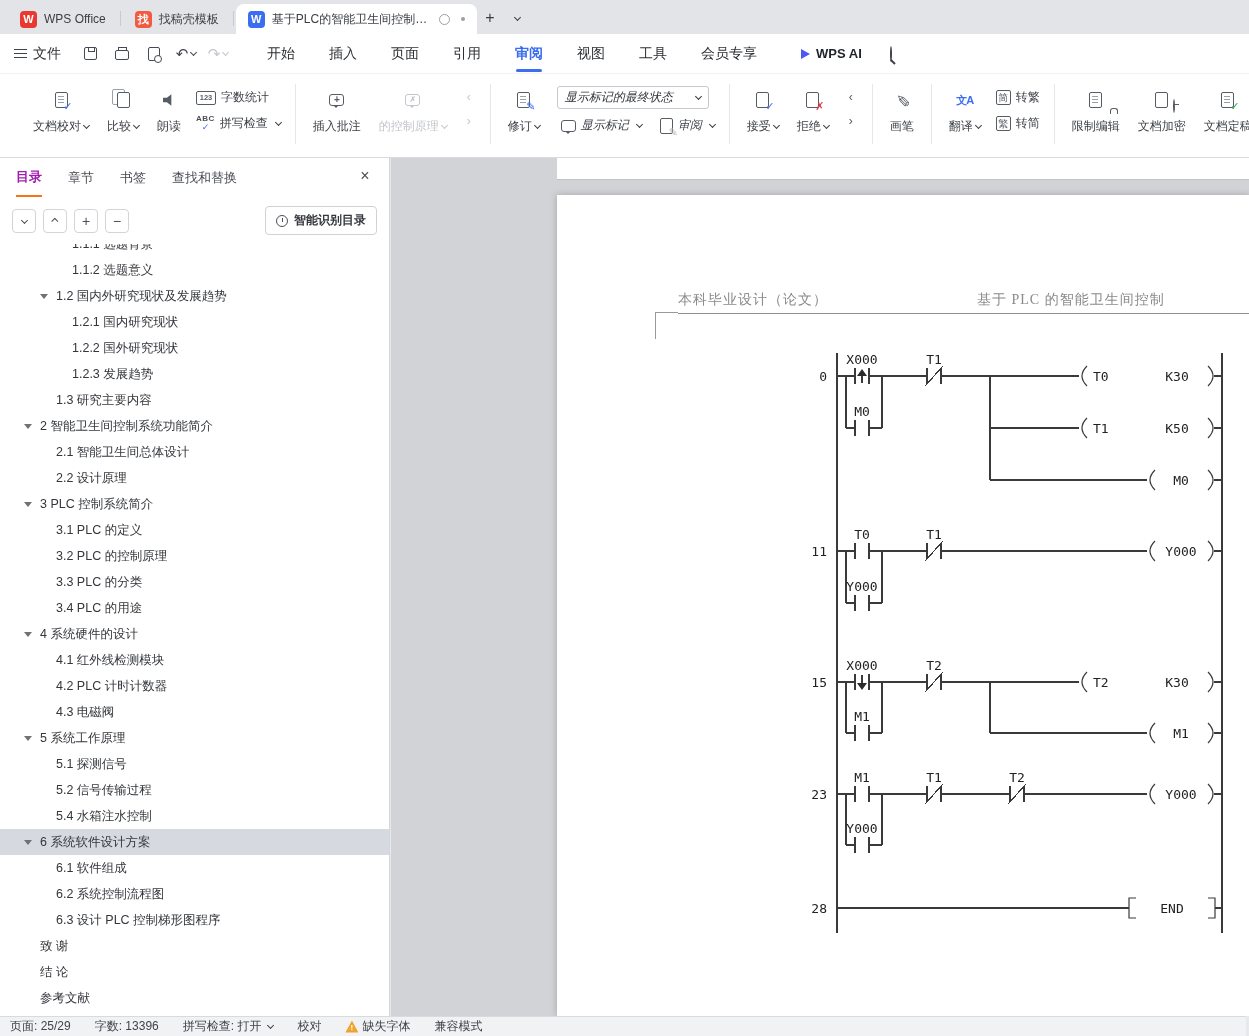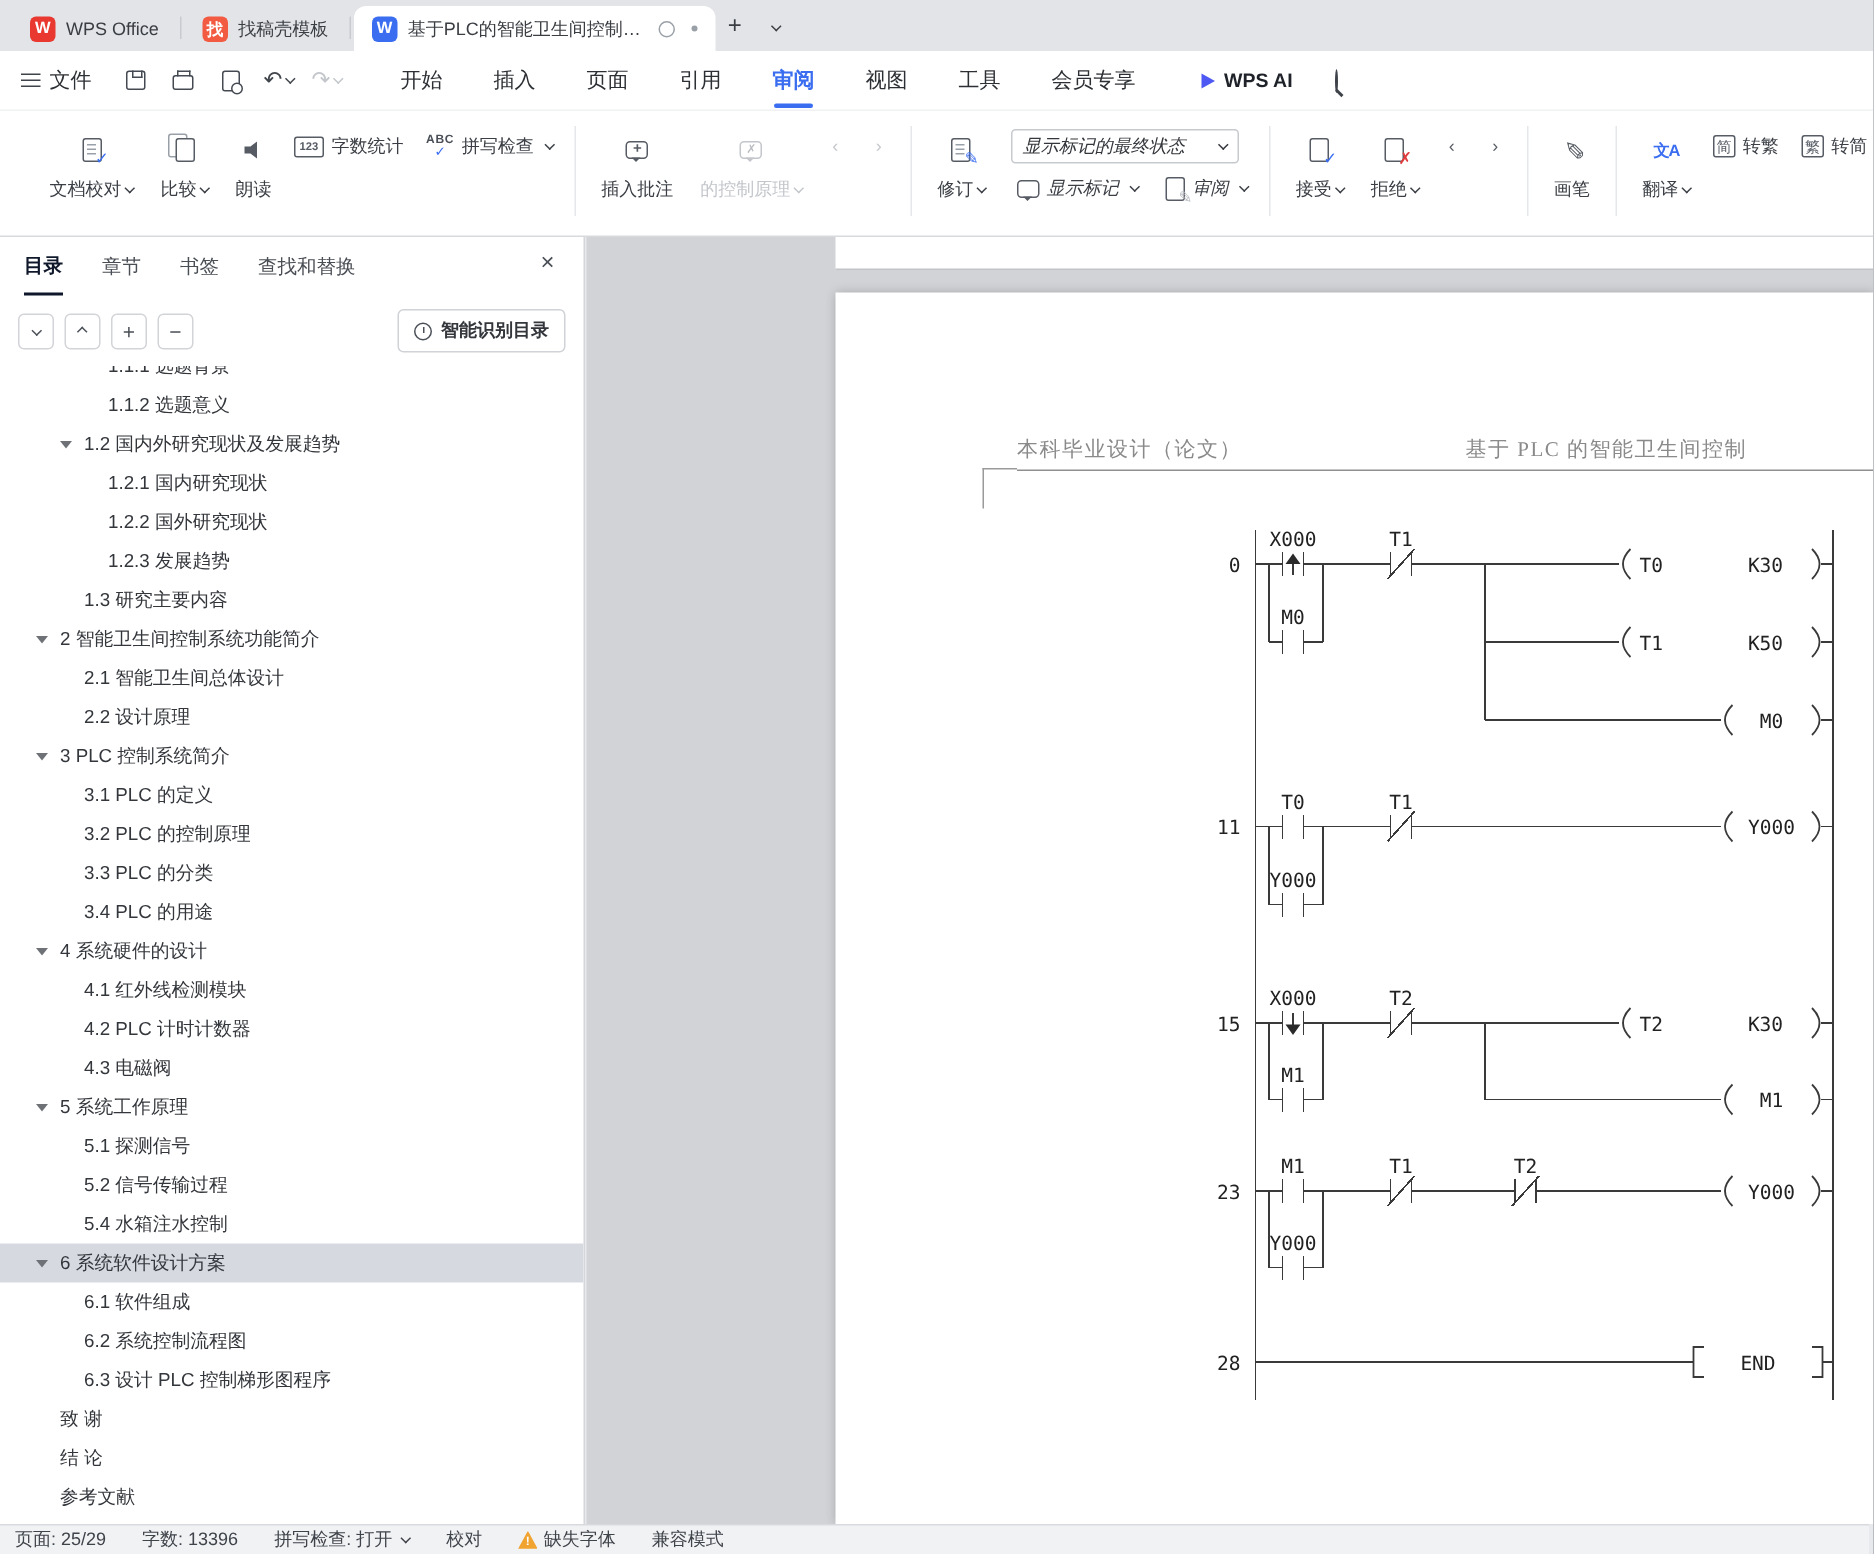--- a/index.html
+++ b/index.html
@@ -56,21 +56,21 @@
 
   
   .ribbon { position:absolute; top:74px; left:0; right:0; height:84px; background:#fff;
             border-bottom:1px solid #d8dade; display:flex; align-items:flex-start; padding:8px 0 0 26px; }
   .rgroup { display:flex; align-items:flex-start; gap:4px; }
   .rsep { width:1px; height:60px; background:#e6e7ea; margin:2px 10px 0; flex:0 0 auto; }
   .rbtn { display:flex; flex-direction:column; align-items:center; gap:6px; padding:6px 7px 0; border-radius:4px;
           font-size:12px; color:#3b3f45; white-space:nowrap; }
   .rlbl { display:flex; align-items:center; }
   .icw { height:24px; display:flex; align-items:center; justify-content:center; }
-  .rstack { display:flex; gap:7px; margin-top:6px; }
+  .rstack { display:flex; flex-direction:column; gap:7px; margin-top:6px; }
   .rsm { display:flex; align-items:center; gap:5px; font-size:12px; color:#3b3f45; padding:1px 4px; white-space:nowrap; }
   .ric { position:relative; display:flex; align-items:center; justify-content:center; }
   .dic { width:13px; height:16px; border:1.4px solid #575c64; border-radius:2px; background:#fff; position:relative; }
   .dic.lines::before { content:""; position:absolute; left:2px; top:3px; width:6px; height:1px; background:#9aa0a7;
                        box-shadow:0 3px 0 #9aa0a7, 0 6px 0 #9aa0a7; }
   .dic2 { position:absolute; left:-5px; top:-3px; width:13px; height:16px; border:1.4px solid #9aa0a7; border-radius:2px; background:#fff; }
   .bdg { position:absolute; right:-5px; bottom:-4px; font-weight:bold; font-size:11px; line-height:1; }
   .c-blue { color:#3a6df0; } .c-red { color:#e03e3e; } .c-gray { color:#b9bcc1; } .c-green { color:#2aa24a; }
   .bdg-check::after { content:"✓"; } .bdg-cross::after { content:"✗"; }
   .bdg-pencil::after { content:"✎"; }
@@ -99,21 +99,21 @@
           color:#575c64; border-radius:3px; border:1px solid transparent; }
   .combo { width:152px; height:23px; border:1px solid #c6c9ce; border-radius:3px; display:flex; align-items:center;
            justify-content:space-between; padding:0 7px; font-size:12px; color:#33363b; background:#fff; }
   .g3col { display:flex; flex-direction:column; gap:7px; margin:4px 0 0 6px;font-style:italic; }
   .g3row { display:flex; gap:10px; }
 
   
   .sidebar { position:absolute; top:158px; left:0; width:390px; bottom:20px; background:#fff; border-right:1px solid #d5d6d9; }
   .side-tabs { display:flex; align-items:center; height:38px; padding:0 16px; gap:26px; font-size:13px; position:relative; }
   .stab { color:#494d54; padding:11px 0 9px; cursor:default; }
-  .stab.active { color:#0f172a; font-weight:bold; border-bottom:2px solid #0f172a; }
+  .stab.active { color:#a21caf; font-weight:bold; border-bottom:2px solid #f97316; }
   .side-close { position:absolute; right:14px; top:8px; font-size:16px; color:#4b5058; width:20px; height:20px;
                 display:flex; align-items:center; justify-content:center; }
   .side-toolbar { display:flex; align-items:center; gap:7px; padding:10px 12px 0; }
   .sbtn { width:24px; height:24px; border:1px solid #d2d4d8; border-radius:4px; display:flex; align-items:center;
           justify-content:center; color:#4b5058; font-size:14px; background:#fff; }
   .sbtn .chev { margin:0; }
   .chev-up { transform:rotate(-135deg) translateY(-1px); }
   .smartbtn { margin-left:auto; display:flex; align-items:center; gap:6px; border:1px solid #cfd2d6; border-radius:4px;
               padding:5px 10px; font-size:12px; color:#33363b; background:#fff;font-weight:bold; }
   .clock { width:12px; height:12px; border:1.3px solid #4b5058; border-radius:50%; position:relative; }

